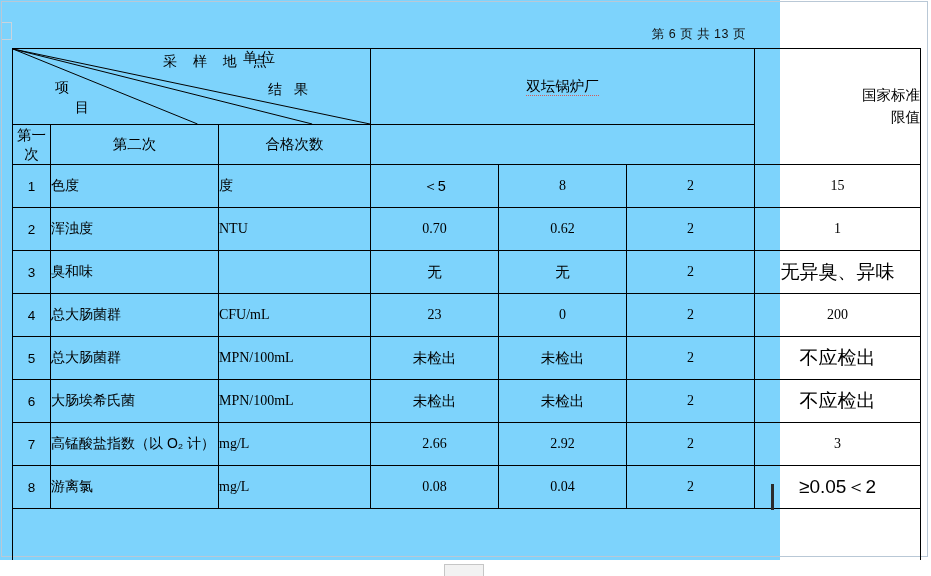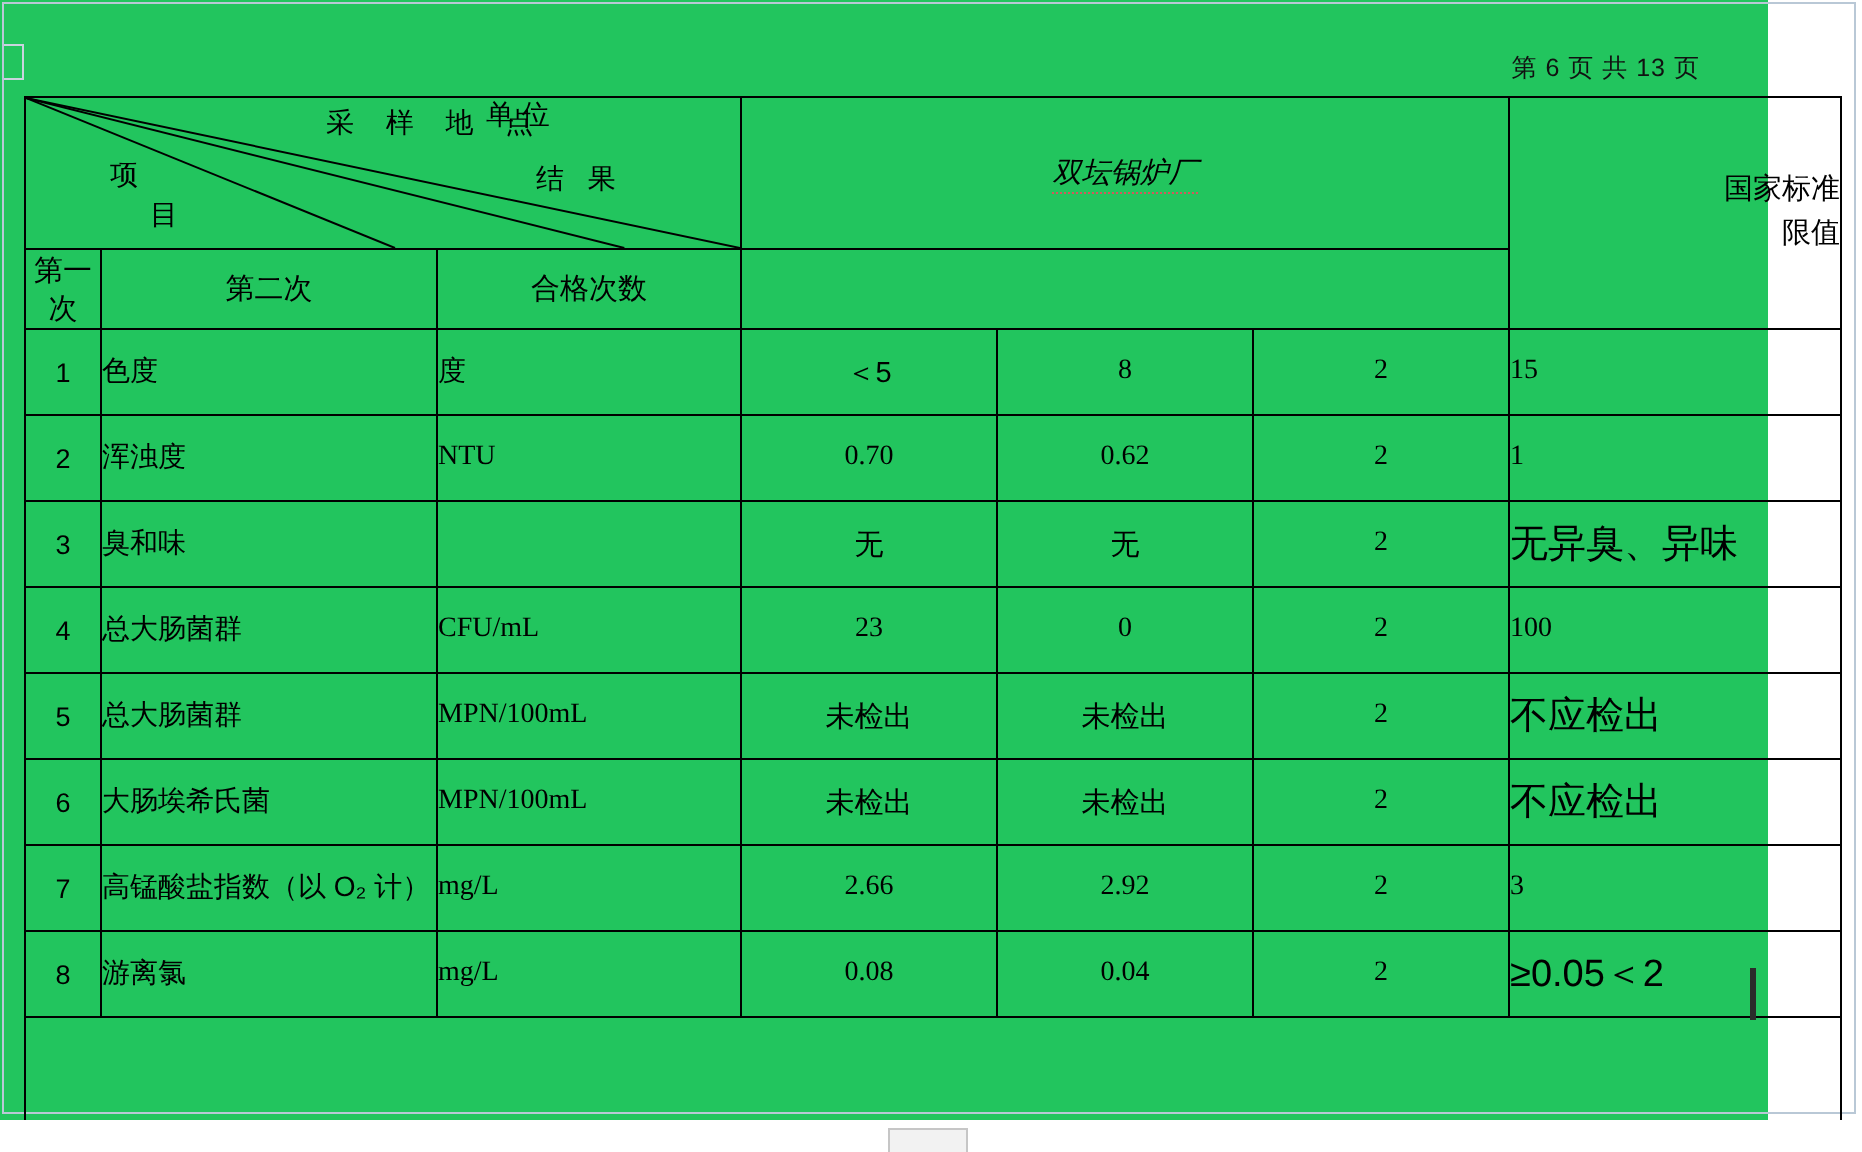--- a/index.html
+++ b/index.html
@@ -10,23 +10,23 @@
     width: 931px;
     height: 576px;
     background: #ffffff;
     font-family: "Liberation Sans", sans-serif;
     overflow: hidden;
     position: relative;
   }
   .page {
     position: absolute;
     left: 0; top: 0;
-    width: 884px;
+    width: 780px;
     height: 576px;
-    background: #22c55e;
+    background: #7dd3fc;
   }
   
   .doc-frame {
     position: absolute;
     left: 1px; top: 1px;
     width: 927px;
     height: 556px;
     border: 1px solid #b9c8d6;
     box-sizing: border-box;
     pointer-events: none;
@@ -131,21 +131,20 @@
 
   .plant-cell {
     height: 36px;
     text-align: center;
     font-size: 14.5px;
     position: relative;
   }
   .plant-cell .u {
     border-bottom: 1px dotted #d05b5b;
     padding-bottom: 1px;
-    font-style: italic;
   }
   .std-cell {
     text-align: right;
     font-size: 14.5px;
     line-height: 1.5;
   }
   .sub-hdr {
     height: 39px;
     text-align: center;
     font-size: 14.5px;
@@ -168,20 +167,21 @@
     font-size: 14px;
   }
   td.c-val-cell.cjk {
     font-family: "Liberation Sans", sans-serif;
     font-size: 14.5px;
   }
   td.c-std-cell {
     padding-left: 10px;
     font-family: "Liberation Serif", serif;
     font-size: 14px;
+    text-align: center;
   }
   td.c-std-cell.cjk {
     font-family: "Liberation Sans", sans-serif;
     font-size: 19px;
   }
   .spell-red {
     border-bottom: 1px dotted #d05b5b;
   }
   .blank-row td { height: 58px; }
 </style>
@@ -266,21 +266,21 @@
           <td class="c-std-cell cjk">无异臭、异味</td>
         </tr>
 
         <tr class="data-row">
           <td class="c-no-cell">4</td>
           <td class="c-item-cell">总大肠菌群</td>
           <td class="c-unit-cell spell-red">CFU/mL</td>
           <td class="c-val-cell">23</td>
           <td class="c-val-cell">0</td>
           <td class="c-val-cell">2</td>
-          <td class="c-std-cell">100</td>
+          <td class="c-std-cell">200</td>
         </tr>
 
         <tr class="data-row">
           <td class="c-no-cell">5</td>
           <td class="c-item-cell">总大肠菌群</td>
           <td class="c-unit-cell">MPN/100mL</td>
           <td class="c-val-cell cjk">未检出</td>
           <td class="c-val-cell cjk">未检出</td>
           <td class="c-val-cell">2</td>
           <td class="c-std-cell cjk">不应检出</td>

